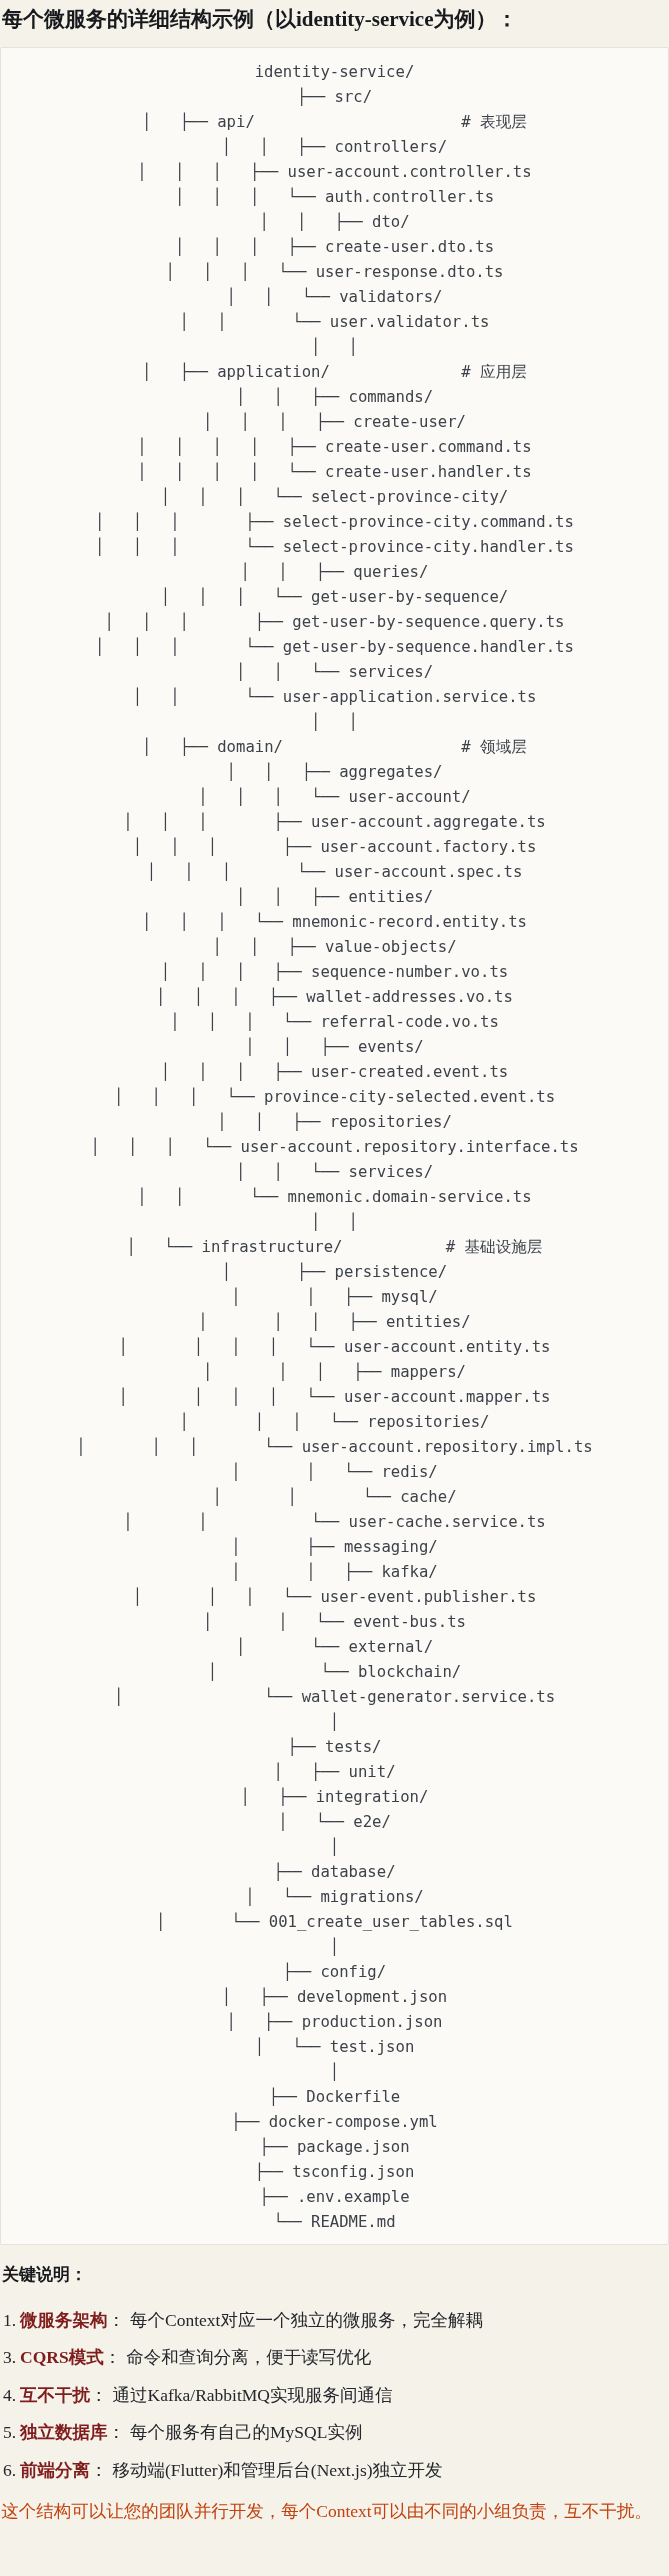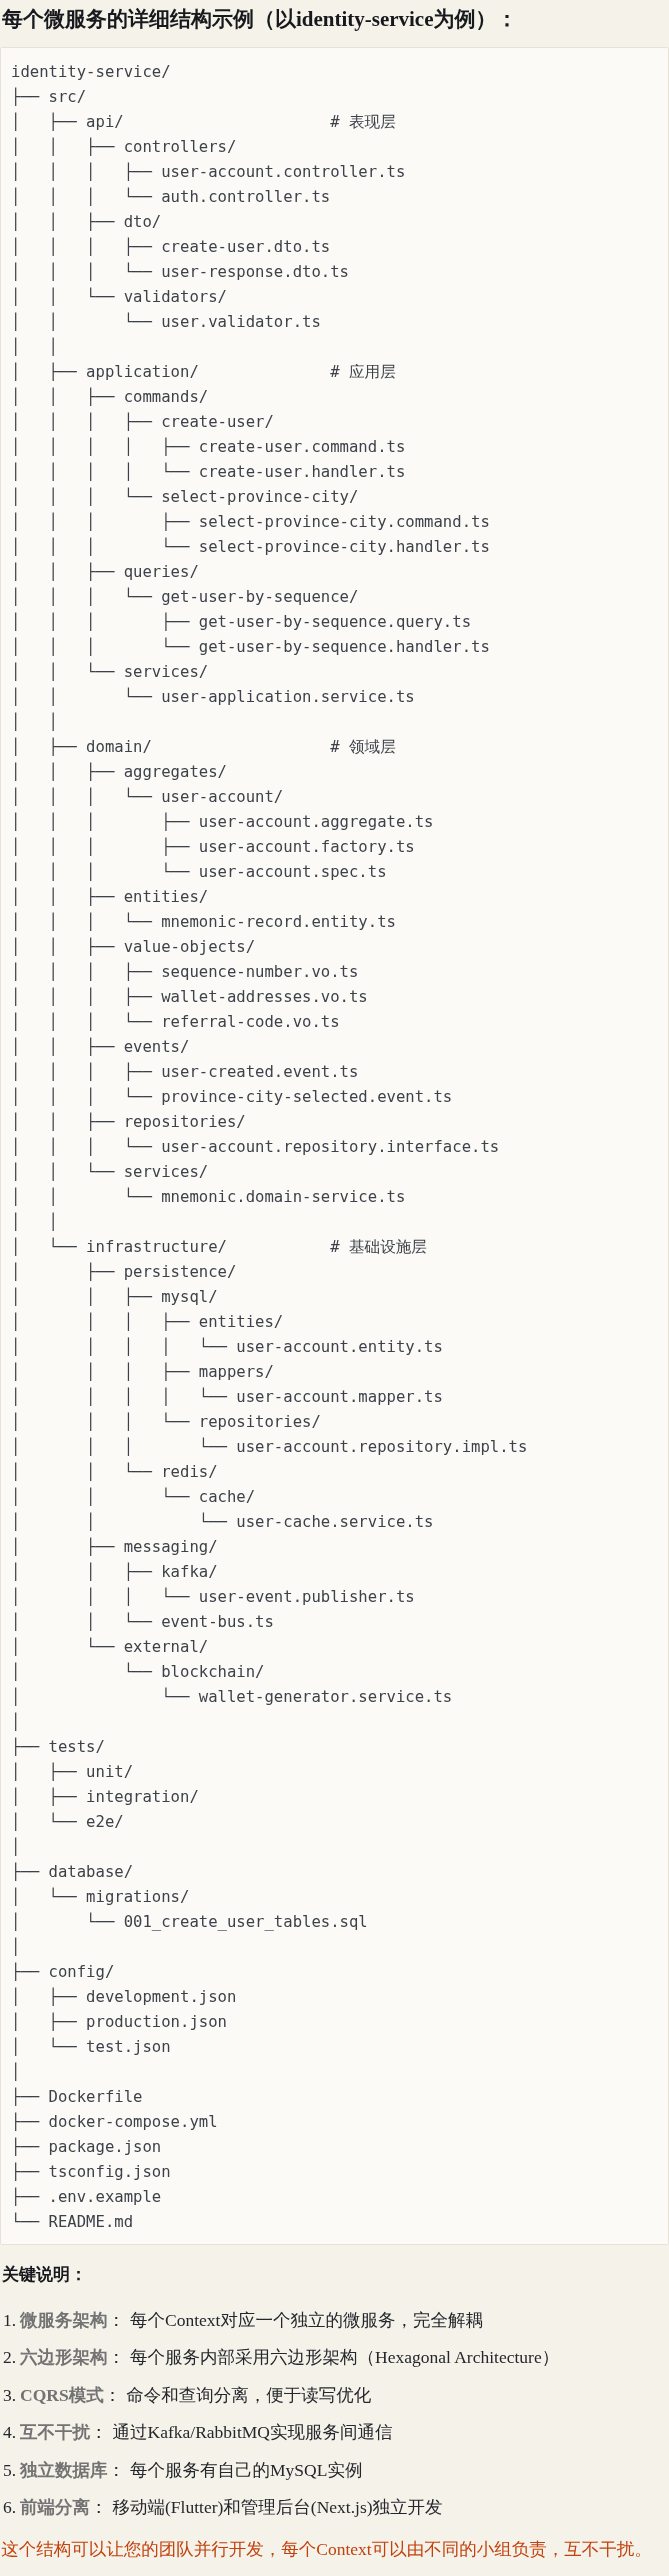--- a/index.html
+++ b/index.html
@@ -28,20 +28,21 @@
   .code-block {
     display: block;
     box-sizing: border-box;
     width: 669px;
     margin: 12.5px 0 0 0;
     background: #fbfaf7;
     border: 0.6px solid #e6e2d8;
     border-radius: 1.9px;
     padding: 12.5px 10px 8.8px 10px;
     overflow: hidden;
+    text-align: center;
   }
   .code-block code {
     display: block;
     font-family: "DejaVu Sans Mono", "Liberation Mono", monospace;
     font-size: 15.6px;
     line-height: 25px;
     color: #3d424a;
     white-space: pre;
   }
 
@@ -56,21 +57,21 @@
   .notes-list { margin: 0; padding: 0; list-style: none; }
   .note-item {
     font-size: 17.5px;
     line-height: 25px;
     margin: 0 0 12.5px 0;
     padding-left: 3.1px;
     color: #24272c;
     white-space: nowrap;
   }
   .note-item .num { margin-right: 3.8px; }
-  .note-item .term { font-weight: 700; color: #737373; }
+  .note-item .term { font-weight: 700; color: #7f1d1d; }
   .note-item .colon { margin-right: 5px; }
 
   .closing-paragraph {
     font-size: 17.5px;
     line-height: 25px;
     color: #c2410c;
     margin: 16.3px 0 0 1.3px;
     white-space: nowrap;
   }
 </style>
@@ -166,21 +167,20 @@
 ├── docker-compose.yml
 ├── package.json
 ├── tsconfig.json
 ├── .env.example
 └── README.md</code></pre>
 
   <h2 class="notes-heading">关键说明：</h2>
 
   <ol class="notes-list">
     <li class="note-item"><span class="num">1.</span><span class="term">微服务架构</span><span class="colon">：</span><span class="desc">每个Context对应一个独立的微服务，完全解耦</span></li>
-    <li class="note-item"><span class="num">2.</span><span class="term">六边形架构</span><span class="colon">：</span><span class="desc">每个服务内部采用六边形架构（Hexagonal Architecture）</span></li>
     <li class="note-item"><span class="num">3.</span><span class="term">CQRS模式</span><span class="colon">：</span><span class="desc">命令和查询分离，便于读写优化</span></li>
     <li class="note-item"><span class="num">4.</span><span class="term">互不干扰</span><span class="colon">：</span><span class="desc">通过Kafka/RabbitMQ实现服务间通信</span></li>
     <li class="note-item"><span class="num">5.</span><span class="term">独立数据库</span><span class="colon">：</span><span class="desc">每个服务有自己的MySQL实例</span></li>
     <li class="note-item"><span class="num">6.</span><span class="term">前端分离</span><span class="colon">：</span><span class="desc">移动端(Flutter)和管理后台(Next.js)独立开发</span></li>
   </ol>
 
   <p class="closing-paragraph">这个结构可以让您的团队并行开发，每个Context可以由不同的小组负责，互不干扰。</p>
 
 </div>
 

